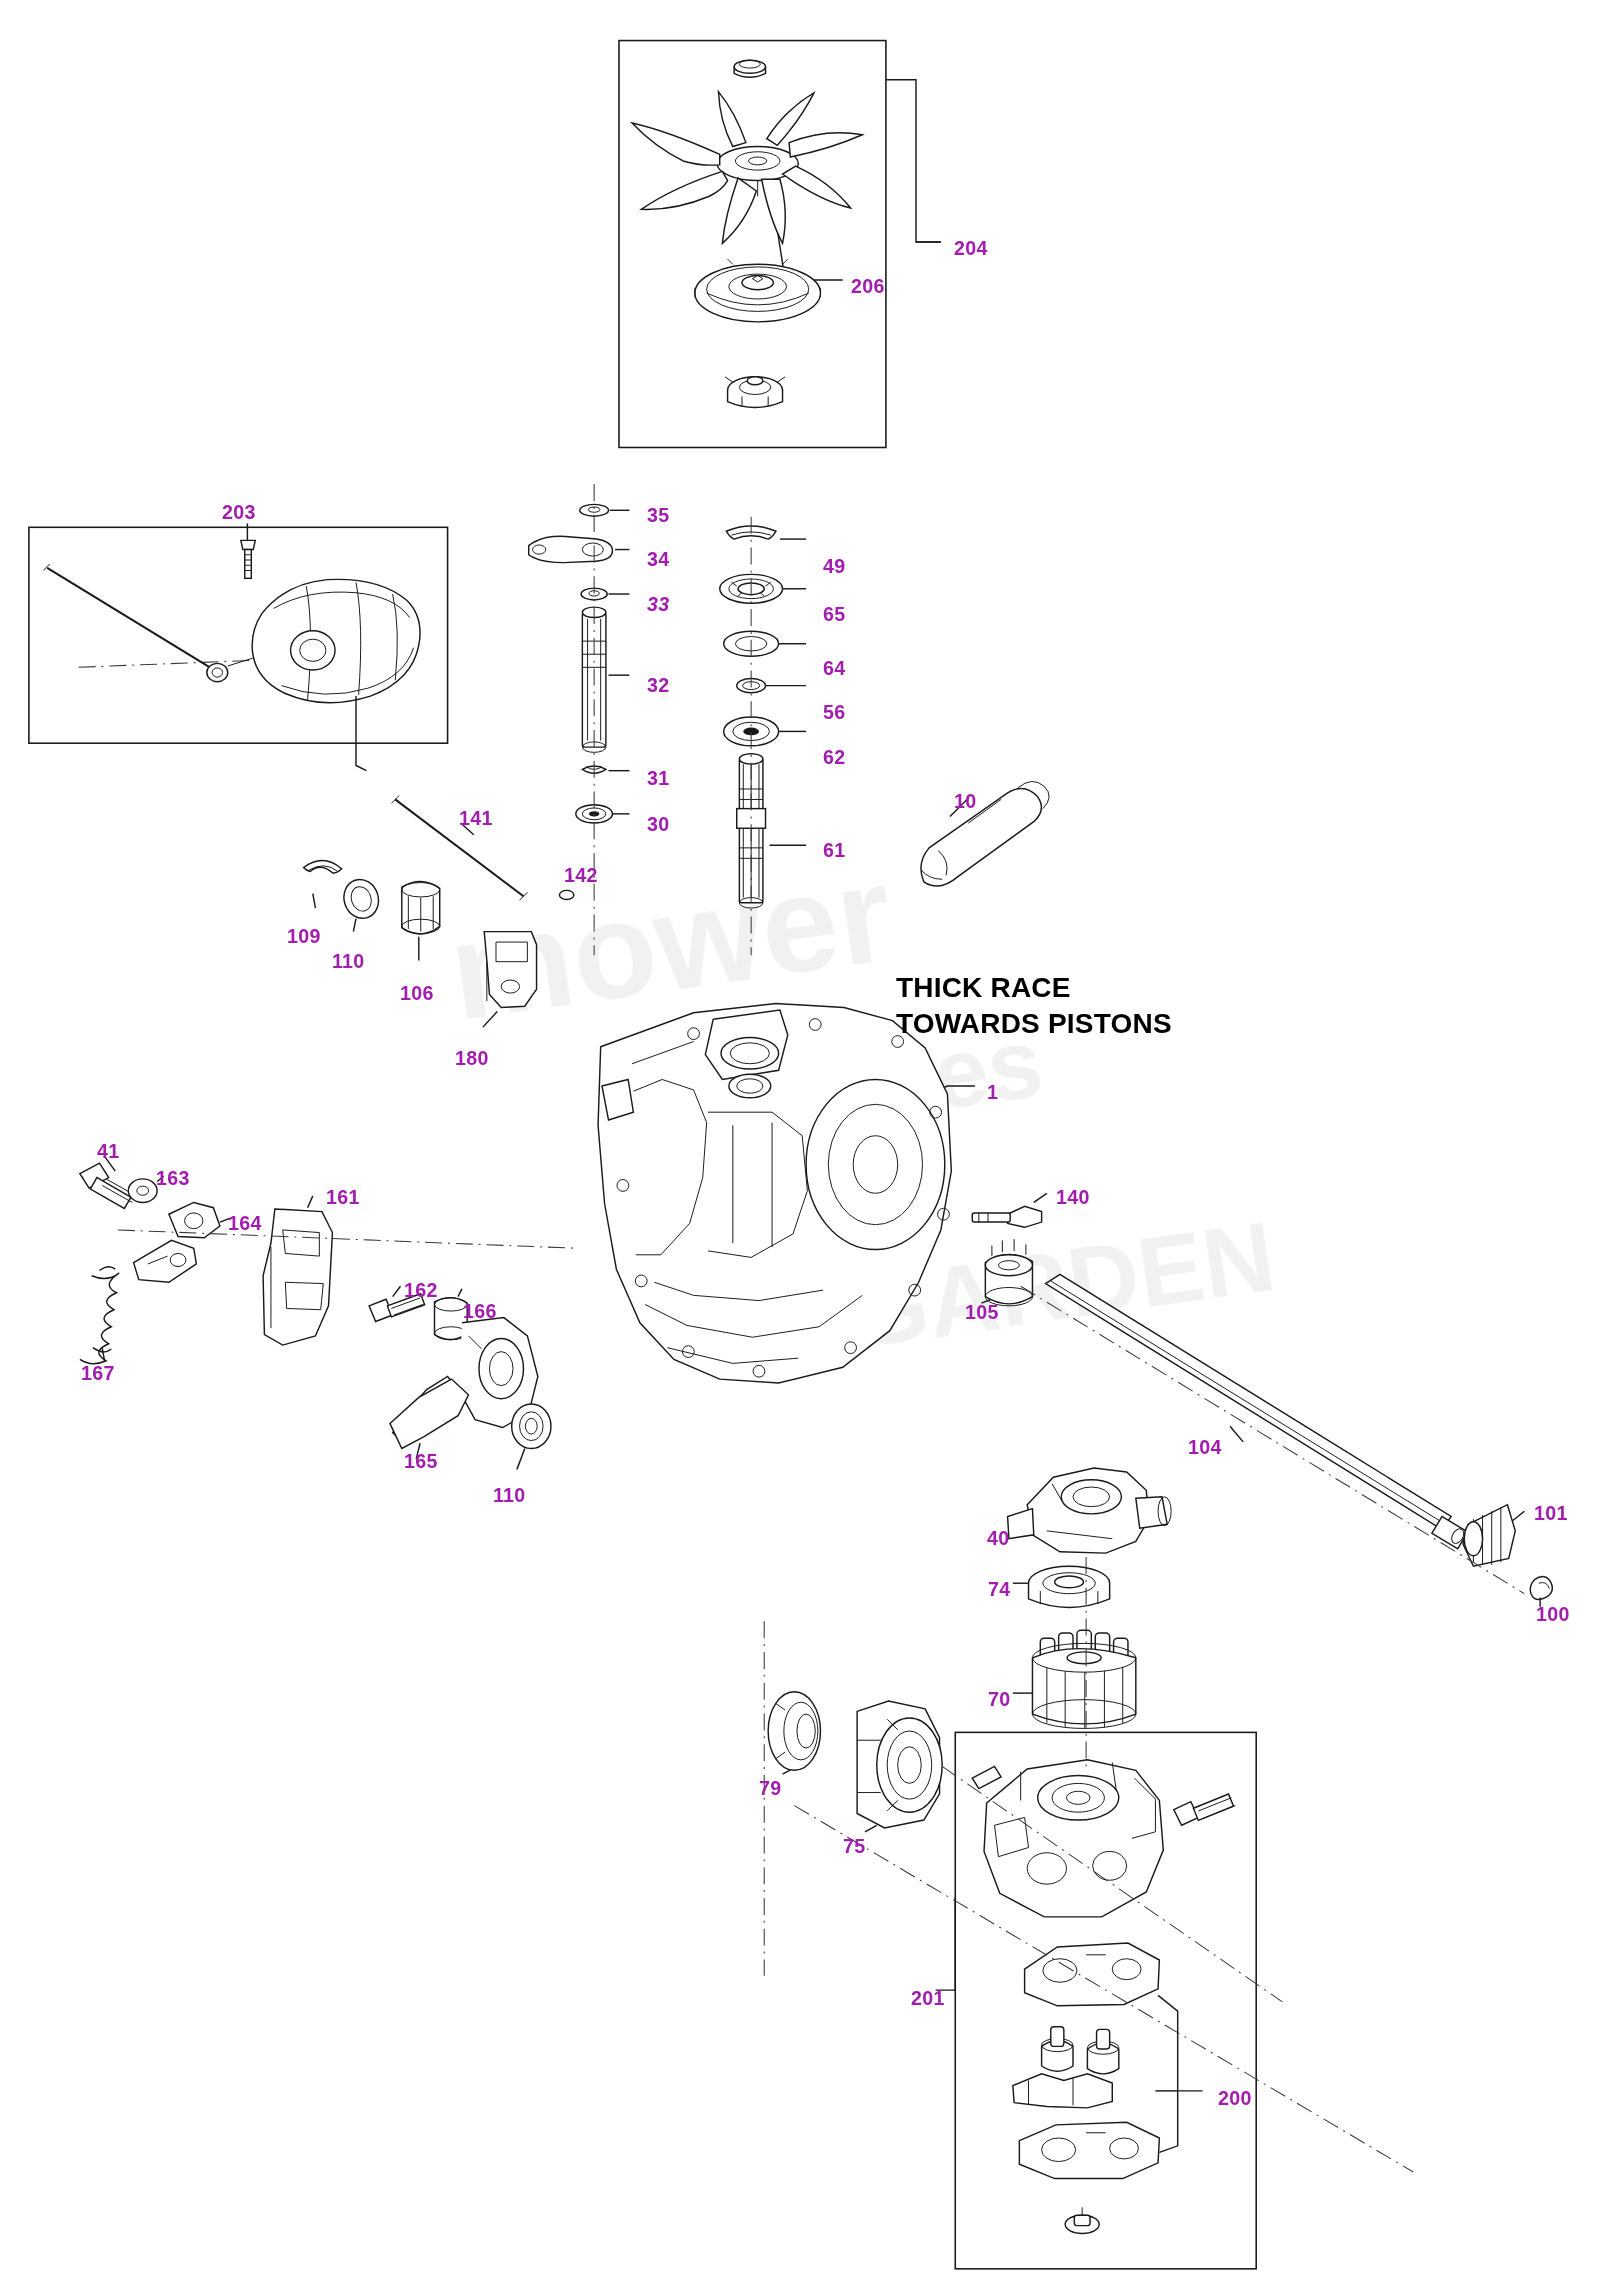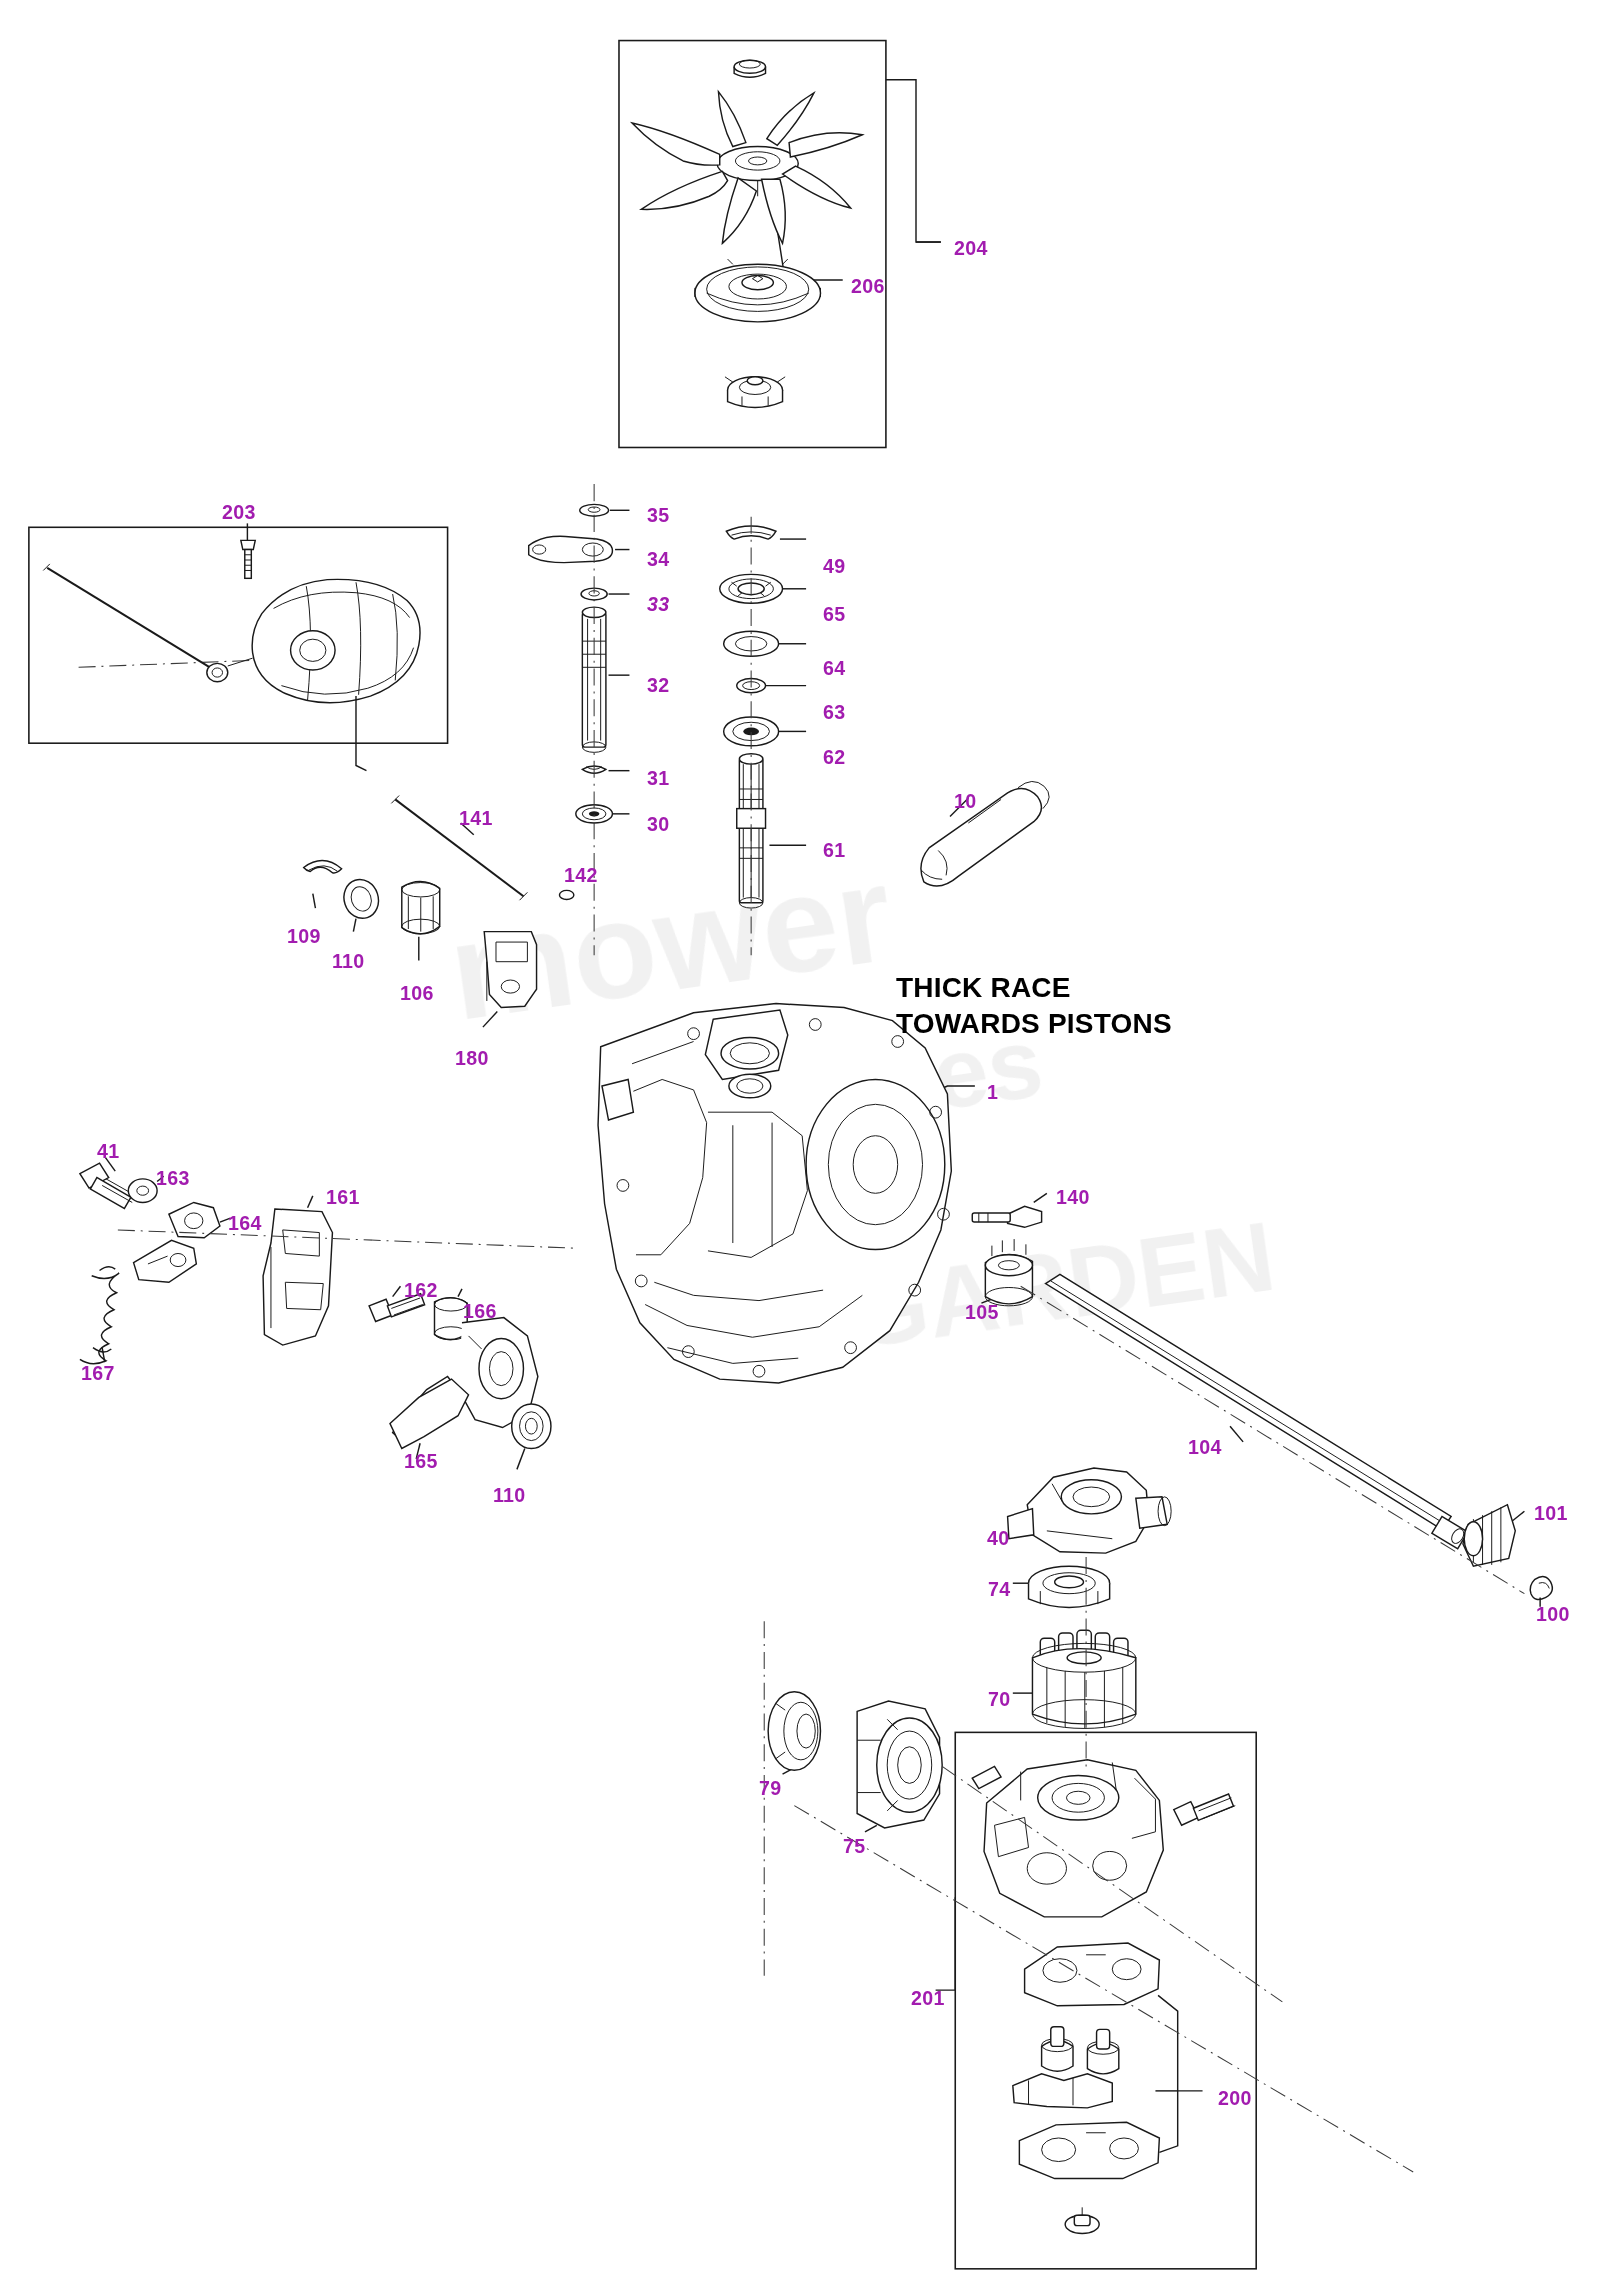--- a/index.html
+++ b/index.html
@@ -558,21 +558,21 @@
       <div class="callout" style="left: 222px; top: 501px;">203</div>
       <div class="callout" style="left: 647px; top: 504px;">35</div>
       <div class="callout" style="left: 647px; top: 548px;">34</div>
       <div class="callout" style="left: 647px; top: 593px; font-style: italic;">33</div>
       <div class="callout" style="left: 647px; top: 674px;">32</div>
       <div class="callout" style="left: 647px; top: 767px;">31</div>
       <div class="callout" style="left: 647px; top: 813px;">30</div>
       <div class="callout" style="left: 823px; top: 555px;">49</div>
       <div class="callout" style="left: 823px; top: 603px;">65</div>
       <div class="callout" style="left: 823px; top: 657px;">64</div>
-      <div class="callout" style="left: 823px; top: 701px;">63</div>
+      <div class="callout" style="left: 823px; top: 701px;">56</div>
       <div class="callout" style="left: 823px; top: 746px;">62</div>
       <div class="callout" style="left: 823px; top: 839px;">61</div>
       <div class="callout" style="left: 954px; top: 790px;">10</div>
       <div class="callout" style="left: 459px; top: 807px;">141</div>
       <div class="callout" style="left: 564px; top: 864px;">142</div>
       <div class="callout" style="left: 287px; top: 925px;">109</div>
       <div class="callout" style="left: 332px; top: 950px;">110</div>
       <div class="callout" style="left: 400px; top: 982px;">106</div>
       <div class="callout" style="left: 455px; top: 1047px;">180</div>
       <div class="callout" style="left: 987px; top: 1081px;">1</div>

